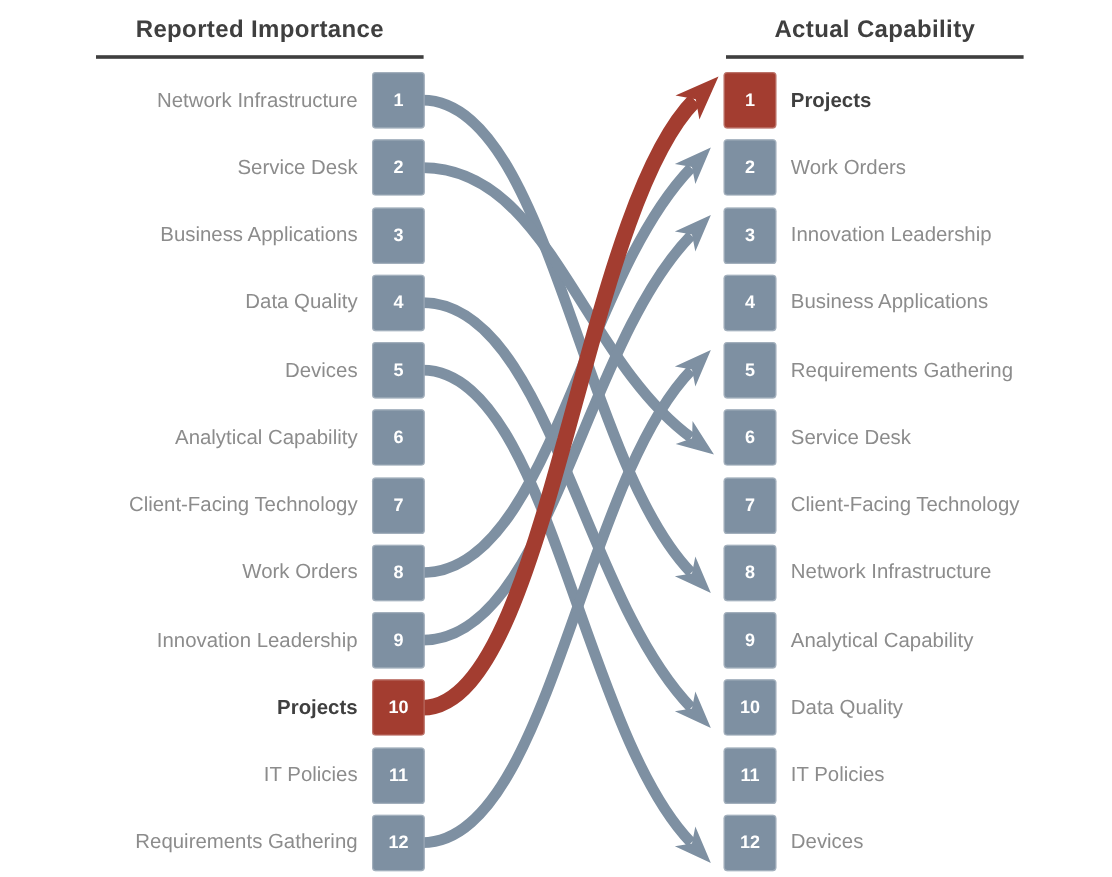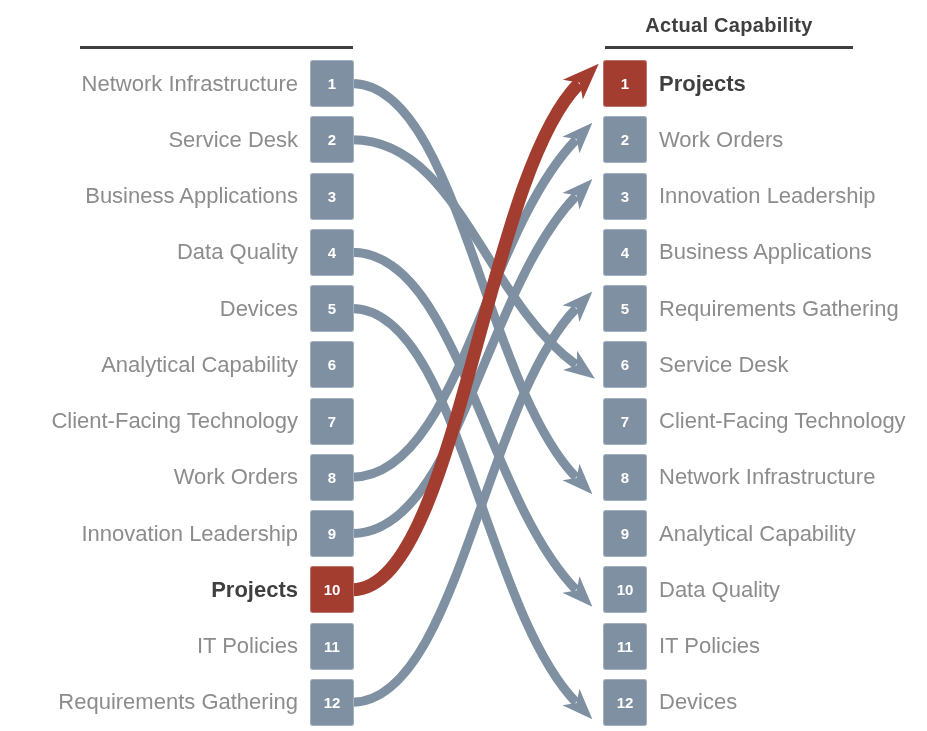--- a/index.html
+++ b/index.html
@@ -20,31 +20,32 @@
   #flows{position:absolute;left:0;top:0;z-index:1;}
   .rank-box{
     position:absolute;width:44px;height:47px;background:#7e90a2;
     border-radius:3px;display:flex;align-items:center;justify-content:center;
     color:#ffffff;font-weight:bold;font-size:15px;z-index:2;
     box-shadow:inset 0 0 0 1px rgba(255,255,255,0.28);
   }
   .rank-box.hl{background:#a33d30;}
   .item-label{
     position:absolute;height:47px;display:flex;align-items:center;
-    font-size:22px;color:#8c8c8c;white-space:nowrap;z-index:2;text-align:center;
+    font-size:17px;color:#8c8c8c;white-space:nowrap;z-index:2;text-align:center;
   }
   .item-label.side-left{left:28px;width:270px;justify-content:flex-end;}
   .item-label.side-right{left:659px;width:260px;justify-content:flex-start;}
   .item-label.hl{color:#3f3f3f;font-weight:bold;}
 </style>
 </head>
 <body>
 
 <div class="stage" id="stage">
 
+  <div class="col-title title-left">Reported Importance</div>
   <div class="col-title title-right">Actual Capability</div>
 
   <div class="rule rule-left"></div>
   <div class="rule rule-right"></div>
 
   <svg id="flows" width="927" height="731">
     <defs>
       <marker id="ah-blue" viewBox="0 0 14 12" markerWidth="32" markerHeight="28" refX="3.2" refY="6" orient="auto" markerUnits="userSpaceOnUse">
         <path class="ah-blue-shape" d="M0,0.8 L13.5,6 L0,11.2 L3.6,6 Z" fill="#7e90a2"></path>
       </marker>

